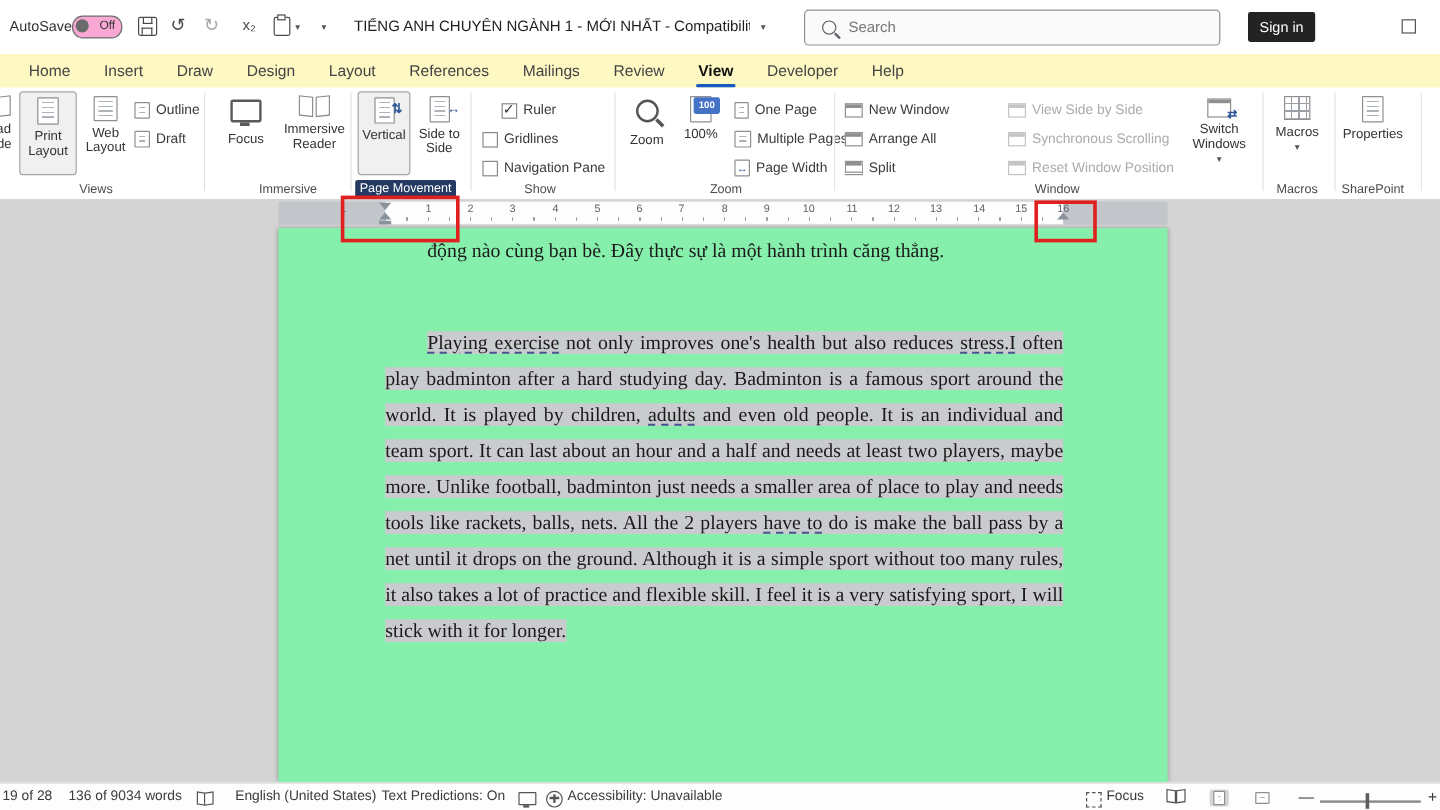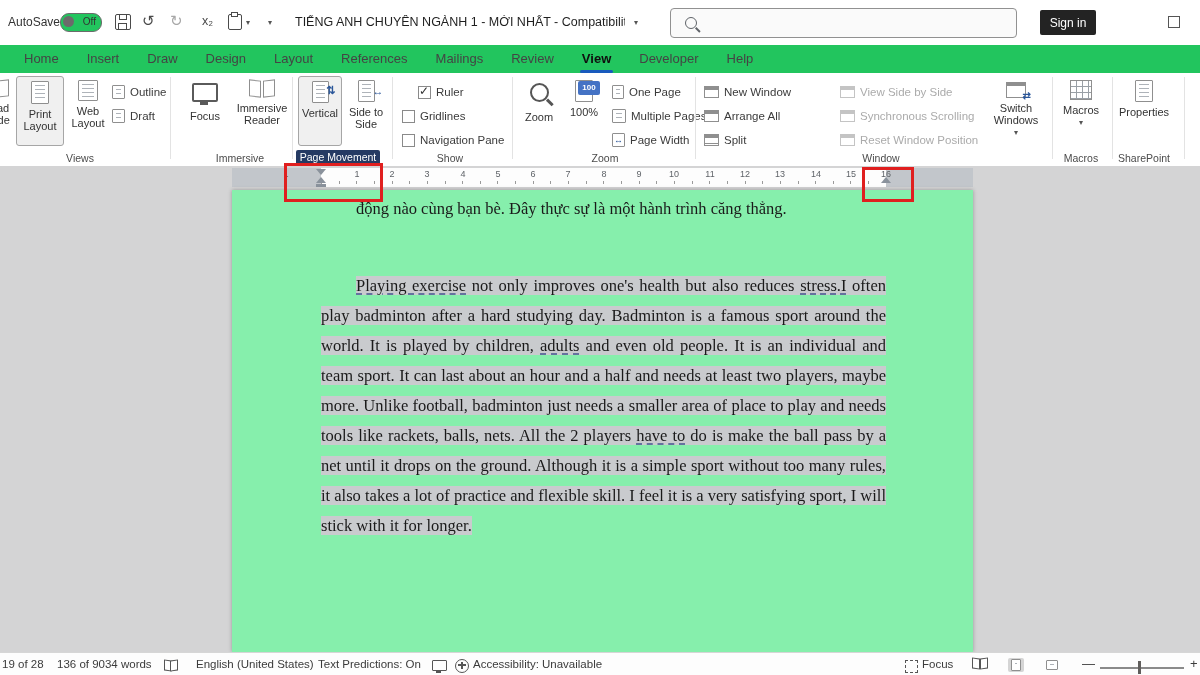--- a/index.html
+++ b/index.html
@@ -4,21 +4,21 @@
 <style>
   html,body{margin:0;padding:0;overflow:hidden;}
   #app{position:relative;width:1200px;height:675px;background:#ffffff;
        font-family:"Liberation Sans",sans-serif;color:#3b3b3b;overflow:hidden;}
   .abs{position:absolute;}
 
   
   #titlebar{position:absolute;left:0;top:0;width:1200px;height:45px;background:#fff;}
   .tb-text{font-size:12px;color:#333;}
   #autosave-toggle{position:absolute;left:60px;top:13px;width:40px;height:17px;border:1px solid #6b6b6b;
-      border-radius:9px;background:#22c55e;}
+      border-radius:9px;background:#f9a8d4;}
   #autosave-toggle .knob{position:absolute;left:2px;top:2px;width:11px;height:11px;border-radius:50%;background:#6b6b6b;}
   #autosave-toggle .state{position:absolute;right:5px;top:2px;font-size:10px;color:#333;}
   .glyph-btn{position:absolute;font-size:15px;color:#4a4a4a;cursor:default;}
   .floppy{position:absolute;left:115px;top:14px;width:14px;height:14px;border:1.5px solid #4a4a4a;border-radius:2px;}
   .floppy::before{content:"";position:absolute;left:3px;top:0;width:6px;height:4px;border:1px solid #4a4a4a;border-top:none;}
   .floppy::after{content:"";position:absolute;left:2px;bottom:0;width:7px;height:5px;border:1px solid #4a4a4a;border-bottom:none;}
   .clipboard{position:absolute;left:228px;top:14px;width:12px;height:14px;border:1.5px solid #4a4a4a;border-radius:2px;}
   .clipboard::before{content:"";position:absolute;left:2px;top:-3px;width:5px;height:3px;border:1px solid #4a4a4a;background:#fff;}
   .chev{font-size:8px;color:#555;}
   #doc-title{position:absolute;left:295px;top:15px;width:330px;text-align:center;font-size:12.5px;color:#1f1f1f;
@@ -27,21 +27,21 @@
       background:#fafafa;display:flex;align-items:center;}
   .mag{width:10px;height:10px;border:1.5px solid #5f6368;border-radius:50%;position:relative;margin:0 8px 0 14px;}
   .mag::after{content:"";position:absolute;width:6px;height:1.5px;background:#5f6368;right:-5px;bottom:-2px;transform:rotate(45deg);}
   #search-input{border:none;outline:none;background:transparent;font-size:12.5px;color:#333;width:270px;
       font-family:"Liberation Sans",sans-serif;}
   #sign-in{position:absolute;left:1040px;top:10px;width:56px;height:25px;background:#232323;color:#fff;
       font-size:12px;display:flex;align-items:center;justify-content:center;border-radius:2px;}
   .restore-ico{position:absolute;left:1168px;top:16px;width:10px;height:10px;border:1.5px solid #555;}
 
   
-  #tabsrow{position:absolute;left:0;top:45px;width:1200px;height:28px;background:#22c55e;}
+  #tabsrow{position:absolute;left:0;top:45px;width:1200px;height:28px;background:#fef9c3;}
   #tabs{position:absolute;left:10px;top:0;display:flex;height:28px;}
   .tab{padding:0 14px;font-size:13px;line-height:27px;color:#444;position:relative;cursor:default;}
   .tab.active{color:#0f0f0f;font-weight:bold;}
   .tab.active::after{content:"";position:absolute;left:12px;right:12px;bottom:0;height:3px;background:#185abd;border-radius:2px;}
   .pill-btn{position:absolute;top:48px;height:22px;border:1px solid #c8c6c4;border-radius:4px;background:#fff;
       display:flex;align-items:center;gap:5px;padding:0 8px;font-size:12px;color:#333;}
   .bubble{width:12px;height:9px;border:1.3px solid #555;border-radius:3px;position:relative;}
   .bubble::after{content:"";position:absolute;left:2px;bottom:-4px;border:3px solid transparent;border-top-color:#555;}
   #share-btn{position:absolute;left:1154px;top:47px;width:70px;height:24px;background:#185abd;color:#fff;
       border-radius:4px;font-size:12.5px;display:flex;align-items:center;padding-left:10px;}
@@ -141,20 +141,21 @@
     <span class="glyph-btn" style="left:142px;top:12px;">↺</span>
     <span class="glyph-btn" style="left:170px;top:12px;color:#a8a8a8;">↻</span>
     <span class="glyph-btn" style="left:202px;top:14px;font-size:12.5px;">x₂</span>
     <div class="clipboard"></div>
     <span class="abs chev" style="left:246px;top:18px;">▾</span>
     <span class="abs chev" style="left:268px;top:18px;">▾</span>
     <div id="doc-title">TIẾNG ANH CHUYÊN NGÀNH 1 - MỚI NHẤT - Compatibility...</div>
     <span class="abs chev" style="left:634px;top:18px;">▾</span>
     <div id="search-box">
       <span class="mag"></span>
+      <input id="search-input" placeholder="Search" style="">
     </div>
     <div id="sign-in">Sign in</div>
     <div class="restore-ico"></div>
   </div>
 
   <div id="tabsrow">
     <div id="tabs">
       <span class="tab">Home</span>
       <span class="tab">Insert</span>
       <span class="tab">Draw</span>

